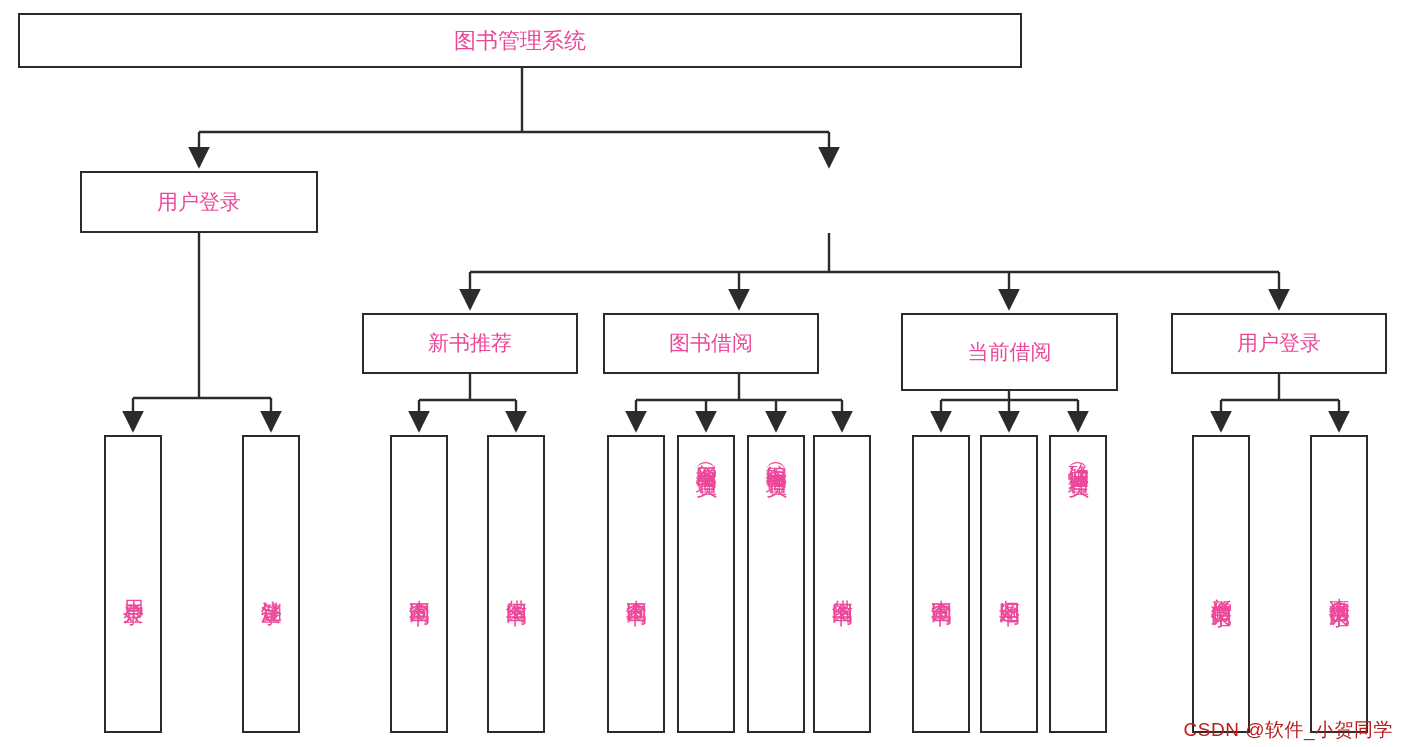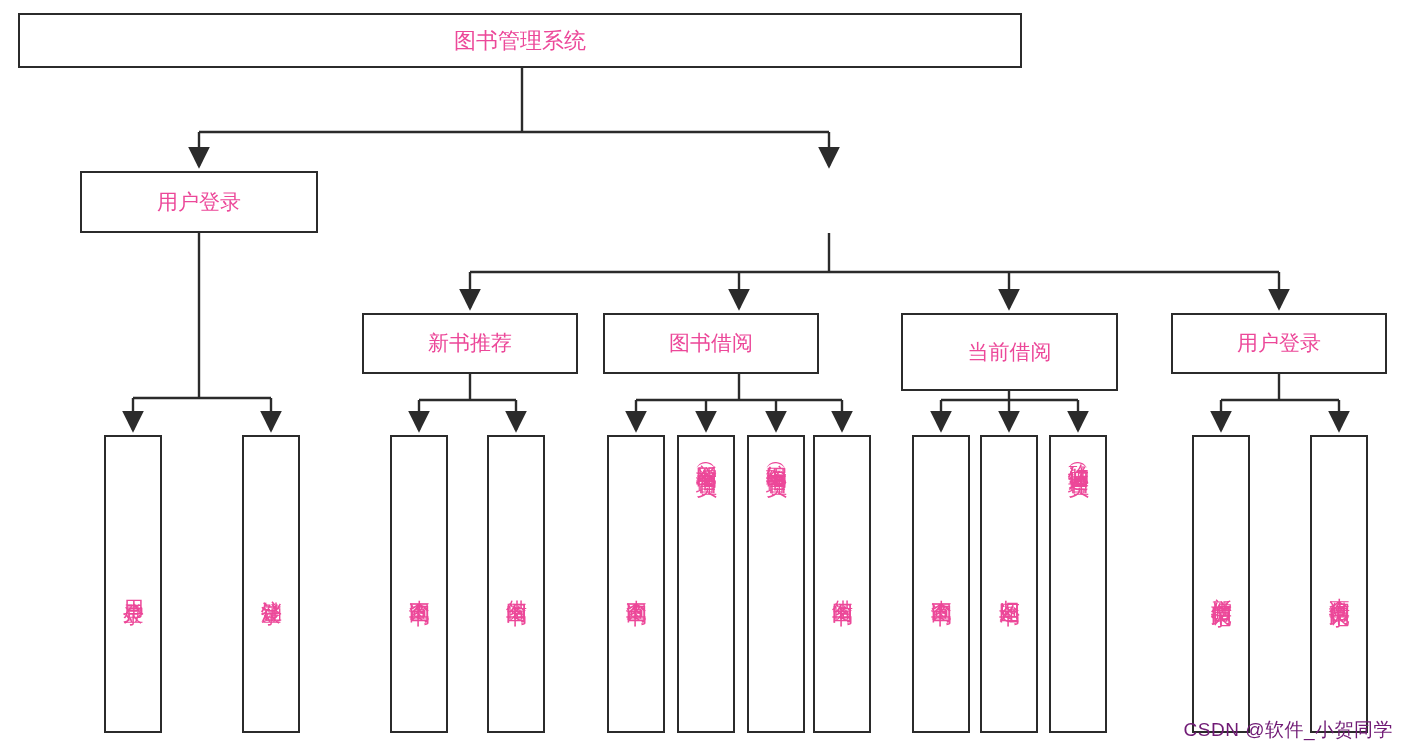--- a/index.html
+++ b/index.html
@@ -76,21 +76,21 @@
     align-items: flex-start;
     justify-content: center;
     padding-top: 4px;
     box-sizing: border-box;
   }
   #watermark {
     position: absolute;
     right: 12px;
     bottom: 4px;
     font-size: 19px;
-    color: #701a75;
+    color: #b91c1c;
     z-index: 5;
     white-space: nowrap;
     letter-spacing: 0.5px;
   }
 </style>
 </head>
 <body>
 
 <div id="canvas">
 

